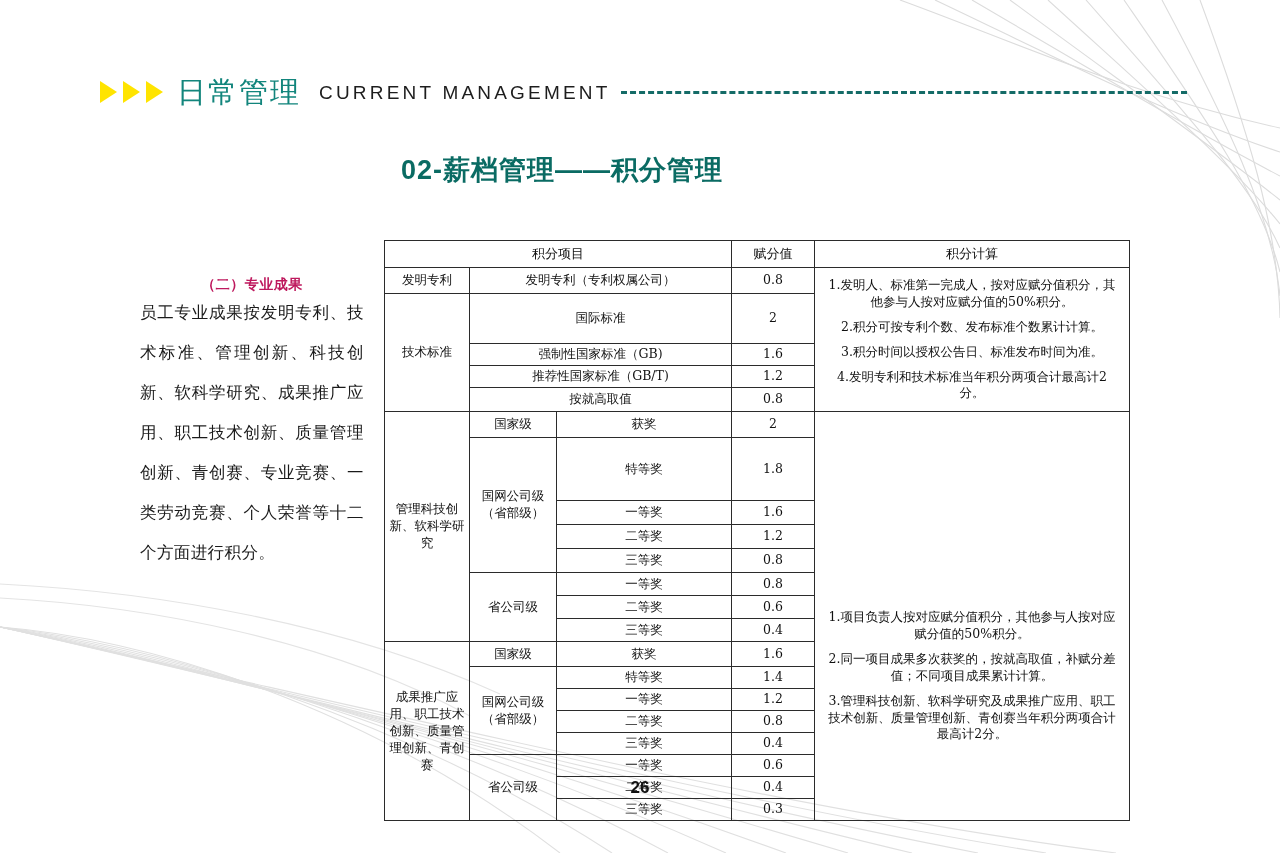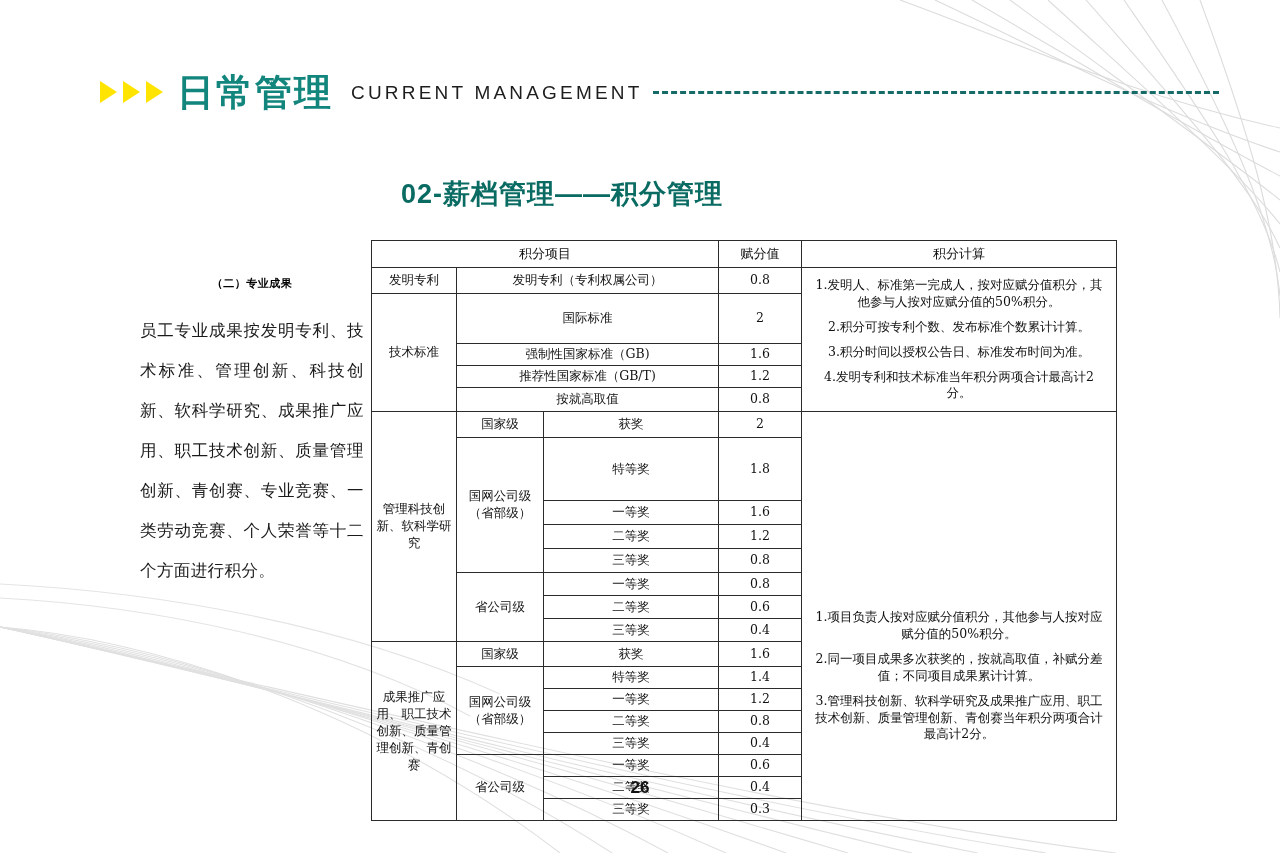--- a/index.html
+++ b/index.html
@@ -34,22 +34,22 @@
     z-index: 5;
   }
   .tri-group { display: flex; align-items: center; gap: 6px; margin-right: 14px; }
   .tri {
     width: 0; height: 0;
     border-left: 17px solid #ffe400;
     border-top: 11px solid transparent;
     border-bottom: 11px solid transparent;
   }
   .hdr-cn {
-    font-size: 37px;
-    font-weight: bold;
+    font-size: 29px;
+    font-weight: normal;
     color: #12857c;
     letter-spacing: 2px;
     line-height: 1;
   }
   .hdr-en {
     font-size: 19px;
     color: #1d1d1d;
     letter-spacing: 3.2px;
     margin-left: 18px;
     line-height: 1;
@@ -65,52 +65,51 @@
   .main-title {
     position: absolute;
     left: 0; top: 152px;
     width: 1124px;
     text-align: center;
     font-size: 27px;
     font-weight: bold;
     color: #0a6b63;
     letter-spacing: 1px;
     z-index: 5;
-    margin-top: 24px;
   }
 
   
   .left-col {
     position: absolute;
     left: 140px; top: 276px;
     width: 224px;
     z-index: 5;
   }
   .left-heading {
-    font-size: 11px;
+    font-size: 14px;
     font-weight: bold;
-    color: #000000;
+    color: #be185d;
     text-align: center;
-    margin-bottom: 20px;
+    margin-bottom: 0;
     letter-spacing: 0.5px;
   }
   .left-body {
-    font-family: Liberation Serif, serif;
+    font-family: Liberation Mono, monospace;
     font-size: 16.5px;
     color: #1a1a1a;
     line-height: 2.42;
     text-align: justify;
     text-justify: inter-ideograph;
     letter-spacing: 0.4px;
   }
 
   
   .tbl-wrap {
     position: absolute;
-    left: 371px; top: 240px;
+    left: 384px; top: 240px;
     width: 745px;
     z-index: 5;
   }
   table.score-table {
     border-collapse: collapse;
     width: 745px;
     table-layout: fixed;
     font-family: "DejaVu Serif", "Liberation Serif", serif;
   }
   table.score-table td, table.score-table th {

